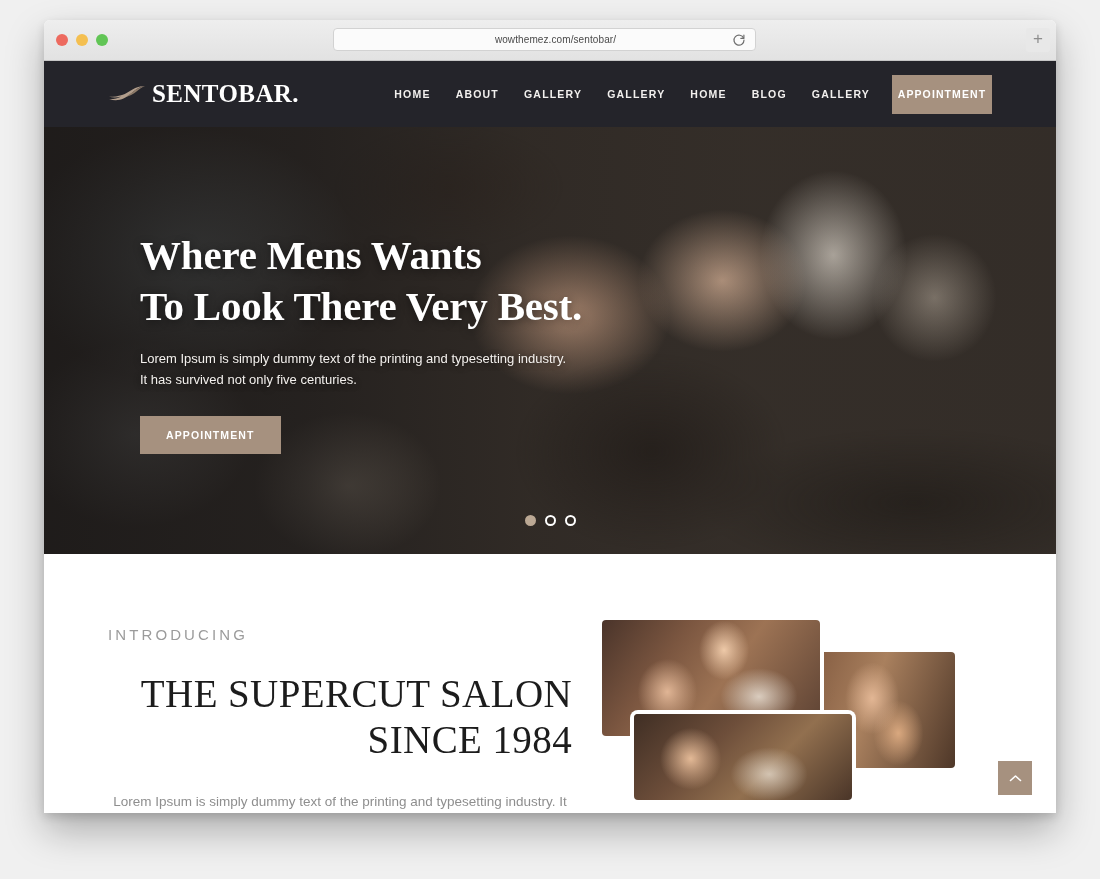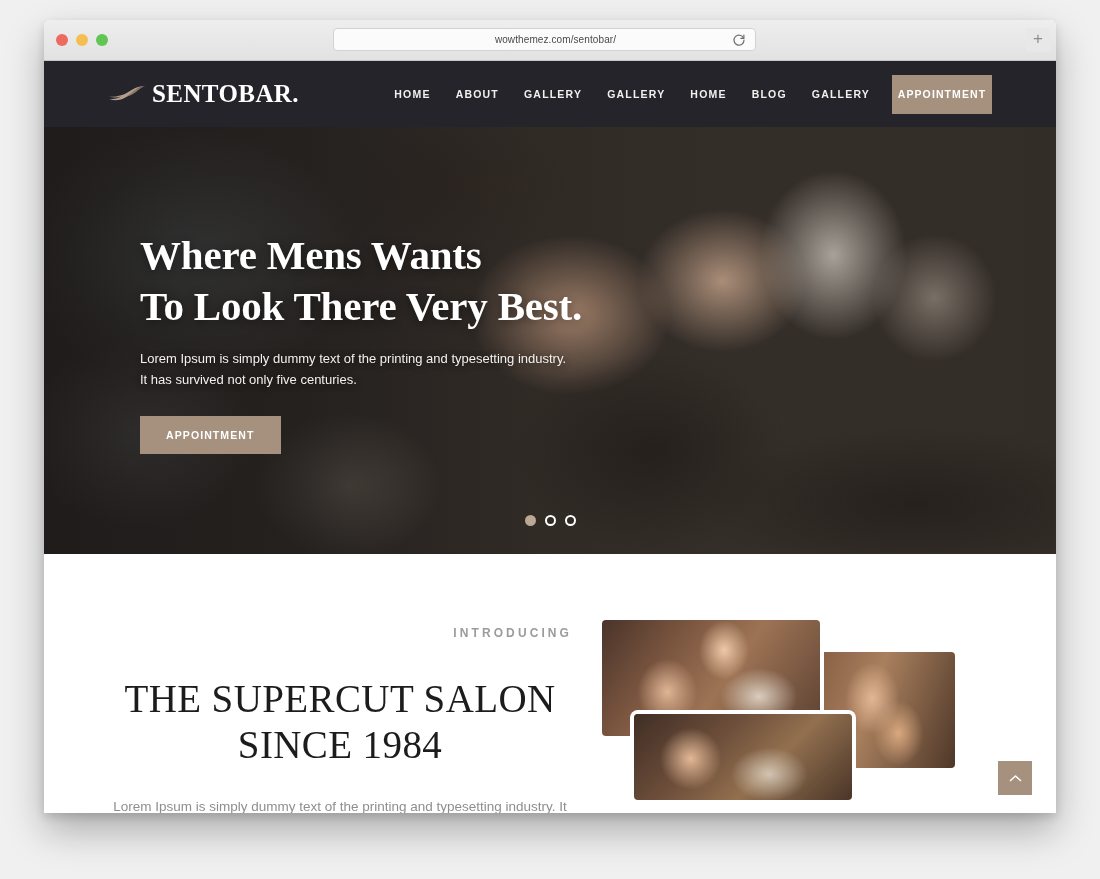--- a/index.html
+++ b/index.html
@@ -272,29 +272,29 @@
     position: relative;
     padding: 62px 64px 0 64px;
     background: #ffffff;
     display: flex;
     gap: 30px;
   }
 
   .intro-left { width: 476px; padding-top: 10px; }
 
   .eyebrow {
-    text-align: right;
-    font-size: 12px;
+    text-align: left;
+    font-size: 15px;
     letter-spacing: 3.1px;
     color: #9b9b9b;
-    font-weight: 700;
+    font-weight: 400;
   }
   .intro-title {
-    margin-top: 36px;
-    text-align: center;
+    margin-top: 28px;
+    text-align: right;
     font-family: "Liberation Serif", serif;
     font-weight: 400;
     font-size: 39px;
     line-height: 1.18;
     color: #1c1c1c;
     letter-spacing: 0.4px;
   }
   .intro-title .t2 { display: block; }
   .intro-text {
     margin-top: 25px;

